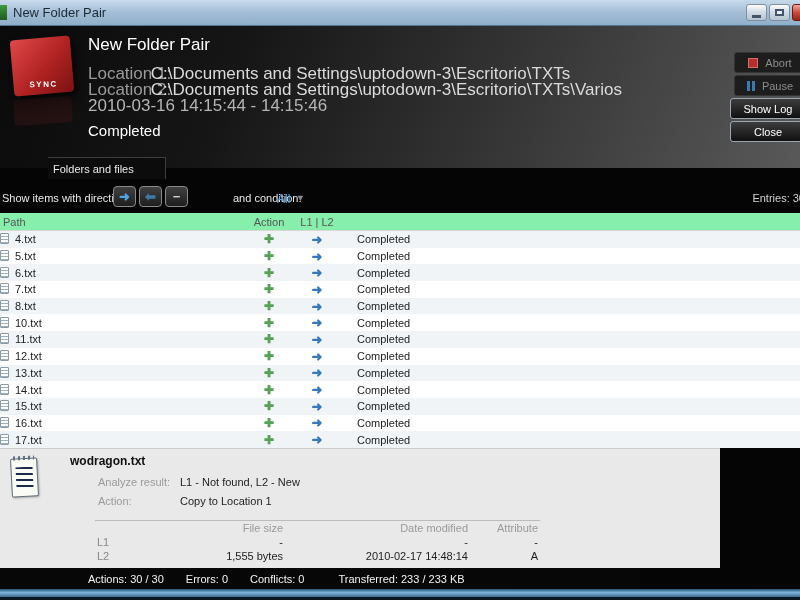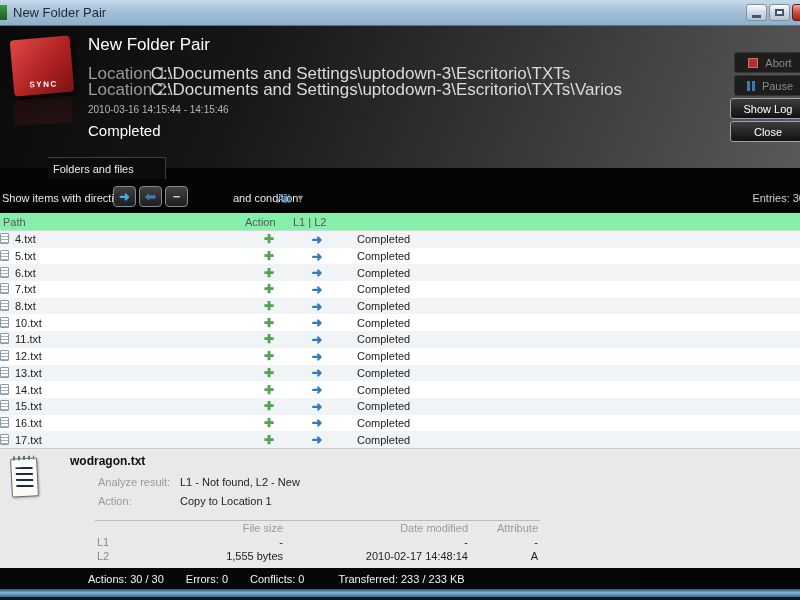--- a/index.html
+++ b/index.html
@@ -28,21 +28,21 @@
     transform:rotate(-5deg); box-shadow:3px 4px 7px rgba(0,0,0,.65); }
   .logo-text { position:absolute; bottom:5px; left:0; width:100%; text-align:center;
     color:#fff; font-size:8px; font-weight:bold; letter-spacing:1.5px; transform:rotate(4deg); }
   .logo-reflect { position:absolute; left:14px; top:72px; width:58px; height:26px; border-radius:4px;
     background:linear-gradient(#b02222,#7c1212); opacity:.14; transform:rotate(-4deg) scaleY(-1); }
   .header-title { position:absolute; left:88px; top:9px; font-size:17px; color:#fff; }
   .loc-line { position:absolute; left:88px; font-size:17px; white-space:nowrap; }
   .loc-label { display:inline-block; width:58px; color:#9a9a9a; }
   .loc-value { color:#dadada; }
   .loc1 { top:38px; } .loc2 { top:54px; }
-  .timestamp { position:absolute; left:88px; top:78px; font-size:10px; color:#b5b5b5; }
+  .timestamp { position:absolute; left:88px; top:70px; font-size:17px; color:#b5b5b5; }
   .sync-status { position:absolute; left:88px; top:96px; font-size:15px; color:#fff; }
 
   .hbtn { position:absolute; right:-6px; height:21px; box-sizing:border-box; border-radius:3px;
     display:flex; align-items:center; justify-content:center; gap:7px; font-size:11px; }
   .hbtn.dim { width:72px; background:#1d1d1d; border:1px solid #343434; color:#8c8c8c; }
   .hbtn.lit { width:76px; background:linear-gradient(#3d3d3d,#101010); border:1px solid #9aa5af; color:#fff; }
   .btn-abort { top:26px; } .btn-pause { top:49px; } .btn-showlog { top:72px; } .btn-close2 { top:95px; }
   .abort-glyph { width:10px; height:10px; background:#b43030; border:1px solid #d87060; box-sizing:border-box; }
   .pause-glyph { display:flex; gap:2px; }
   .pause-glyph i { display:block; width:3px; height:10px; background:#3d7ab0; }
@@ -60,34 +60,34 @@
   .dir-right { color:#4da6e8; } .dir-left { color:#3d7aa8; } .dir-none { color:#d0d0d0; }
   .cond-label { position:absolute; left:233px; top:24px; font-size:11px; color:#e8e8e8; }
   .cond-value { position:absolute; left:277px; top:24px; font-size:12px; font-weight:normal; color:#4da6e8; }
   .cond-caret { position:absolute; left:296px; top:25px; font-size:9px; color:#8a8a8a; }
   .entries { position:absolute; right:-5px; top:24px; font-size:11px; color:#d2d2d2; }
 
   
   .ftable { position:absolute; top:213px; left:0; width:800px; height:235px; background:#fff; overflow:hidden; }
   .thead { display:grid; grid-template-columns:245px 48px 48px 1fr; height:18px; align-items:center;
     font-size:11px; color:#565656; background:#86efac; border-bottom:1px solid #d6d6d6; box-sizing:border-box; }
-  .thead .h-path { padding-left:3px; } .thead .h-mid { text-align:left; }
+  .thead .h-path { padding-left:3px; } .thead .h-mid { text-align:center; }
   .trow { display:grid; grid-template-columns:245px 48px 48px 1fr; height:16.7px; align-items:center;
     font-size:11px; color:#222; }
   .trow.shade { background:#f1f4f7; }
   .cell-path { display:flex; align-items:flex-start; gap:6px; }
   .file-icon { width:9px; height:11px; box-sizing:border-box; border:1px solid #8a9aa8; border-radius:1px;
     background:repeating-linear-gradient(#fff 0 2px,#9fb0bd 2px 3px); }
   .cell-mid { text-align:center; }
   .plus-icon { color:#53a353; font-size:12px; font-weight:bold; }
   .arrow-icon { color:#3478bd; font-size:13px; font-weight:bold; }
   .cell-status { padding-left:16px; }
 
   
-  .detail { position:absolute; top:448px; left:0; width:800px; height:120px;
+  .detail { position:absolute; top:448px; left:0; width:720px; height:120px;
     background:#e9e9e9; border-top:1px solid #cccccc; box-sizing:border-box; }
   .note-icon { position:absolute; left:11px; top:9px; width:27px; height:39px; box-sizing:border-box;
     background:#fbfbf6; border:1px solid #5f6f7d; border-radius:2px; transform:rotate(-3deg);
     box-shadow:1px 1px 2px rgba(0,0,0,.25); }
   .note-icon::before { content:""; position:absolute; top:-3px; left:2px; right:2px; height:4px;
     background:repeating-linear-gradient(90deg,#5f6f7d 0 2px,transparent 2px 5px); }
   .note-icon::after { content:""; position:absolute; left:4px; right:4px; top:8px; height:22px;
     background:repeating-linear-gradient(#1a2a4a 0 2px,transparent 2px 6px); }
   .detail-filename { position:absolute; left:70px; top:5px; font-size:12px; font-weight:bold; color:#101010; }
   .d-label { position:absolute; left:98px; font-size:11px; color:#9a9a9a; }

